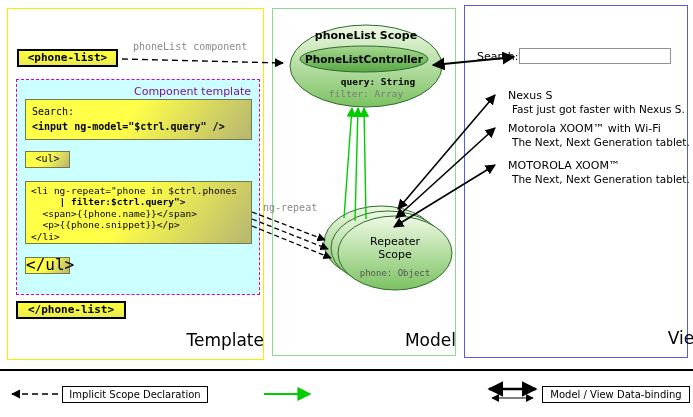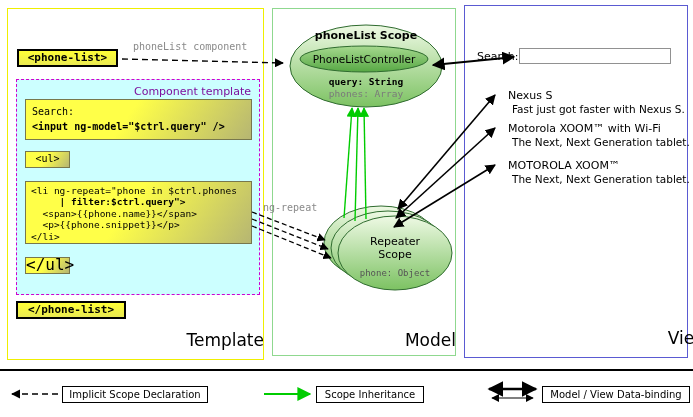--- a/index.html
+++ b/index.html
@@ -30,22 +30,22 @@
   .b{font-weight:bold}
   #ul-open{left:25px;top:151px;width:45px;height:17px;font-size:10px;line-height:14px;text-align:center}
   #li-code{left:25px;top:181px;width:227px;height:63px;font-size:9.5px;line-height:11.4px;padding:3px 5px;white-space:pre}
   #ul-close{left:25px;top:257px;width:45px;height:17px;font-size:16px;line-height:14px;text-align:right}
   .arrow-label{position:absolute;z-index:4;font-family:"DejaVu Sans Mono","Liberation Mono",monospace;
                font-size:10px;color:#8a8a8a}
   #lbl-component{left:133px;top:41px}
   #lbl-ngrepeat{left:263px;top:202px}
   .elltext{position:absolute;z-index:3;text-align:center}
   #scope-name{left:291px;top:29px;width:150px;font-size:11px;font-weight:bold}
-  #controller-name{left:298px;top:53px;width:132px;font-size:10.5px;font-weight:normal}
-  #prop-query{left:296px;top:76px;width:140px;font-size:9.5px;font-weight:bold}
+  #controller-name{left:298px;top:53px;width:132px;font-size:10.5px;font-weight:bold}
+  #prop-query{left:308px;top:76px;width:140px;font-size:9.5px;font-weight:bold}
   #prop-phones{left:296px;top:88px;width:140px;font-size:9.5px;color:#7a7a7a}
   #repeater-name{left:345px;top:235px;width:100px;font-size:11px;line-height:13px}
   #repeater-prop{left:345px;top:268px;width:100px;font-size:9px;color:#555}
   #view-search-label{position:absolute;left:477px;top:50px;font-size:11px;z-index:3}
   #view-search-input{position:absolute;left:519px;top:48px;width:152px;height:16px;border:1px solid #919191;
                      background:#fff;z-index:3;font-size:10px;padding:0 3px}
   .item-title{position:absolute;z-index:3;font-size:11px}
   .item-snippet{position:absolute;z-index:3;font-size:10.5px}
   #it0-title{left:508px;top:89px}   #it0-snip{left:512px;top:103px}
   #it1-title{left:508px;top:122px}  #it1-snip{left:512px;top:136px}
@@ -100,21 +100,21 @@
   <div class="codebox" id="ul-close">&lt;/ul&gt;</div>
 
   <div class="codebox" id="tag-close">&lt;/phone-list&gt;</div>
 
   <div class="arrow-label" id="lbl-component">phoneList component</div>
   <div class="arrow-label" id="lbl-ngrepeat">ng-repeat</div>
 
   <div class="elltext" id="scope-name">phoneList Scope</div>
   <div class="elltext" id="controller-name">PhoneListController</div>
   <div class="elltext mono" id="prop-query">query: String</div>
-  <div class="elltext mono" id="prop-phones">phones: Array</div>
+  <div class="elltext mono" id="prop-phones">filter: Array</div>
   <div class="elltext" id="repeater-name">
       <span style="display:block">Repeater</span>
       <span style="display:block">Scope</span>
     </div>
   <div class="elltext mono" id="repeater-prop">phone: Object</div>
 
   <div id="view-search-label">Search:</div>
   <input id="view-search-input" value="" style="">
 
   <div class="item-title" id="it0-title">Nexus S</div>
@@ -122,21 +122,20 @@
   <div class="item-title" id="it1-title">Motorola XOOM™ with Wi-Fi</div>
   <div class="item-snippet" id="it1-snip">The Next, Next Generation tablet.</div>
   <div class="item-title" id="it2-title">MOTOROLA XOOM™</div>
   <div class="item-snippet" id="it2-snip">The Next, Next Generation tablet.</div>
 
   <div class="panel-title" id="template-title">Template</div>
   <div class="panel-title" id="model-title">Model</div>
   <div class="panel-title" id="view-title">View</div>
 
   <div class="legend-box" id="legend-implicit">Implicit Scope Declaration</div>
-  <div class="legend-box" id="legend-inherit">Scope Inheritance</div>
   <div class="legend-box" id="legend-binding">Model / View Data-binding</div>
 
   <svg id="svg-arrows" width="693" height="417">
     <defs>
       <marker id="ab" viewBox="0 0 10 10" refX="9" refY="5" markerWidth="6.5" markerHeight="6.5" orient="auto-start-reverse">
         <path d="M0,0L10,5L0,10z" fill="#000"></path>
       </marker>
       <marker id="ag" viewBox="0 0 10 10" refX="9" refY="5" markerWidth="7" markerHeight="7" orient="auto-start-reverse">
         <path d="M0,0L10,5L0,10z" fill="#00cc00"></path>
       </marker>

